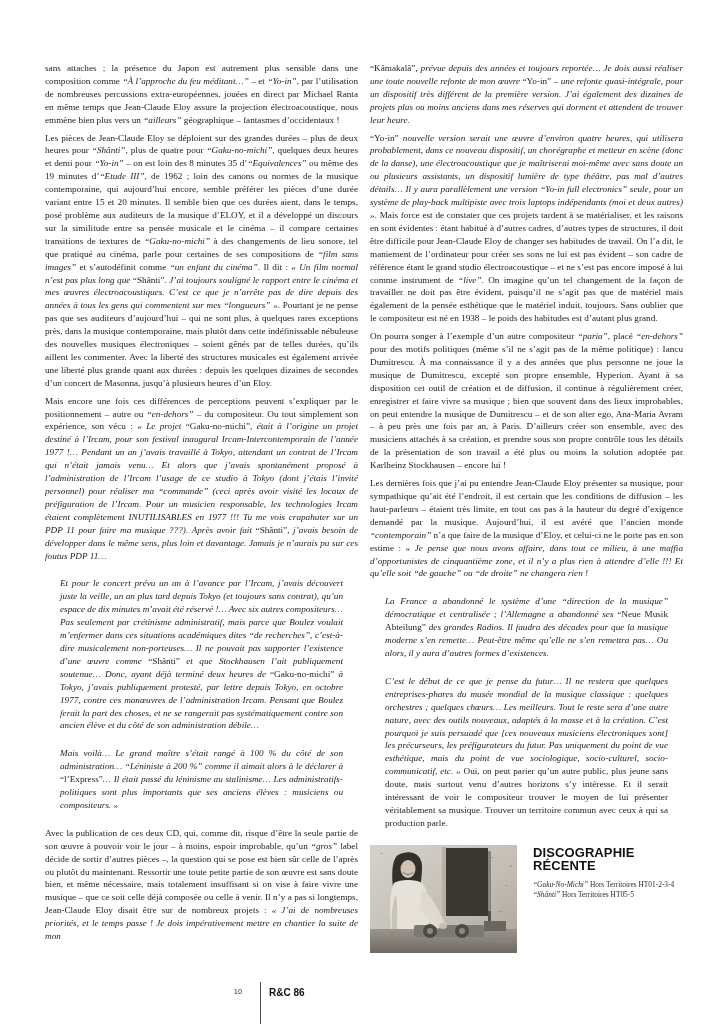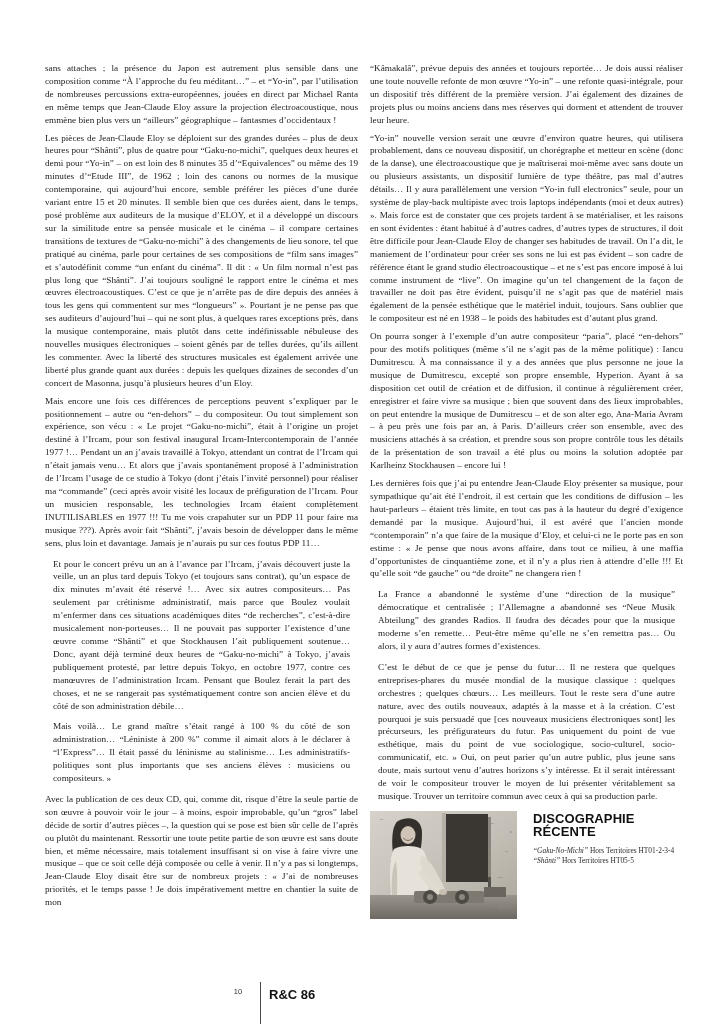--- a/index.html
+++ b/index.html
@@ -9,22 +9,22 @@
     font-family:"Liberation Serif", serif;color:#1c1c1c;padding-left:42px;
   }
   .col{
     position:absolute;top:62px;width:313px;
     text-align:justify;font-size:9.2px;line-height:12.9px;
     -webkit-hyphens:none;hyphens:none;
   }
   .col-left{left:45px;height:905px;overflow:hidden;}
   .col-right{left:370px;}
   p.para{margin:0 0 5px 0;}
-  p.para.nogap{margin:8px;}
-  .it{}
+  p.para.nogap{margin:15px;}
+  .it{font-style:italic;}
   .ro{font-style:normal;}
 
   .media-row{display:flex;align-items:flex-start;margin-top:7px;}
   .photo-wrap{position:relative;width:147px;height:108px;flex:0 0 auto;background:#c9c5be;}
   .photo-wrap svg{display:block;}
   .photo-credit{
     position:absolute;right:6px;bottom:5px;
     font-family:"Liberation Serif", serif;font-size:7px;font-style:italic;color:#8d887f;
   }
   .disco{margin-left:16px;padding-top:2px;}
@@ -38,21 +38,21 @@
   .disco-item .disco-title{font-style:italic;}
 
   .footer{position:absolute;left:0;top:0;width:100%;height:100%;pointer-events:none;}
   .footer-num{
     position:absolute;left:228px;top:987px;width:20px;text-align:center;
     font-family:"Liberation Sans", sans-serif;font-size:7.5px;color:#333;
   }
   .footer-rule{position:absolute;left:260px;top:982px;width:1px;height:42px;background:#4a4a4a;}
   .footer-journal{
     position:absolute;left:269px;top:987px;
-    font-family:"Liberation Sans", sans-serif;font-weight:bold;font-size:13px;color:#111;
+    font-family:"Liberation Sans", sans-serif;font-weight:bold;font-size:10px;color:#111;
   }
 </style>
 </head>
 <body>
 
 <div class="page">
 
   <div class="col col-left">
       <p class="para"><span class="ro">sans attaches ; la présence du Japon est autrement plus sensible dans une composition comme </span><span class="it">“À l’approche du feu méditant…”</span><span class="ro"> – et </span><span class="it">“Yo-in”</span><span class="ro">, par l’utilisation de nombreuses percussions extra-européennes, jouées en direct par Michael Ranta en même temps que Jean-Claude Eloy assure la projection électroacoustique, nous emmène bien plus vers un </span><span class="it">“ailleurs”</span><span class="ro"> géographique – fantasmes d’occidentaux !</span></p>
       <p class="para"><span class="ro">Les pièces de Jean-Claude Eloy se déploient sur des grandes durées – plus de deux heures pour </span><span class="it">“Shânti”</span><span class="ro">, plus de quatre pour </span><span class="it">“Gaku-no-michi”</span><span class="ro">, quelques deux heures et demi pour </span><span class="it">“Yo-in”</span><span class="ro"> – on est loin des 8 minutes 35 d’</span><span class="it">“Equivalences”</span><span class="ro"> ou même des 19 minutes d’</span><span class="it">“Etude III”</span><span class="ro">, de 1962 ; loin des canons ou normes de la musique contemporaine, qui aujourd’hui encore, semble préférer les pièces d’une durée variant entre 15 et 20 minutes. Il semble bien que ces durées aient, dans le temps, posé problème aux auditeurs de la musique d’ELOY, et il a développé un discours sur la similitude entre sa pensée musicale et le cinéma – il compare certaines transitions de textures de </span><span class="it">“Gaku-no-michi”</span><span class="ro"> à des changements de lieu sonore, tel que pratiqué au cinéma, parle pour certaines de ses compositions de </span><span class="it">“film sans images”</span><span class="ro"> et s’autodéfinit comme </span><span class="it">“un enfant du cinéma”</span><span class="ro">. Il dit : </span><span class="it">« Un film normal n’est pas plus long que </span><span class="ro">“Shânti”</span><span class="it">. J’ai toujours souligné le rapport entre le cinéma et mes œuvres électroacoustiques. C’est ce que je n’arrête pas de dire depuis des années à tous les gens qui commentent sur mes “longueurs” »</span><span class="ro">. Pourtant je ne pense pas que ses auditeurs d’aujourd’hui – qui ne sont plus, à quelques rares exceptions près, dans la musique contemporaine, mais plutôt dans cette indéfinissable nébuleuse des nouvelles musiques électroniques – soient gênés par de telles durées, qu’ils aillent les commenter. Avec la liberté des structures musicales est également arrivée une liberté plus grande quant aux durées : depuis les quelques dizaines de secondes d’un concert de Masonna, jusqu’à plusieurs heures d’un Eloy.</span></p>

